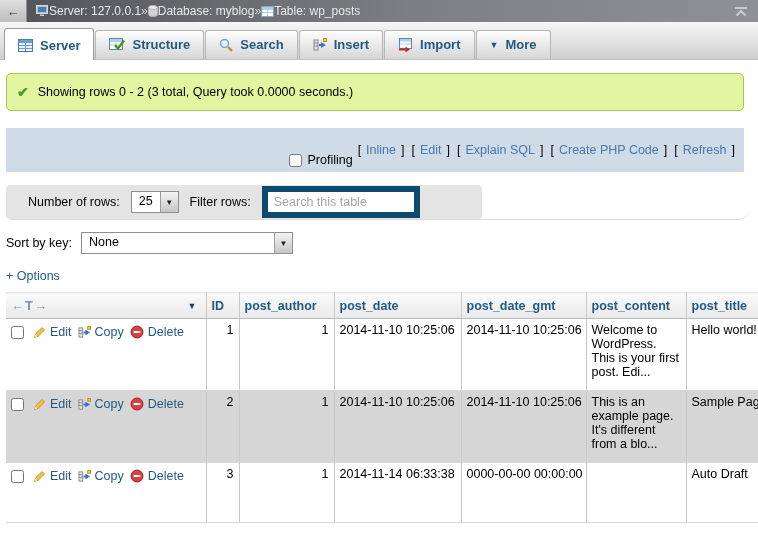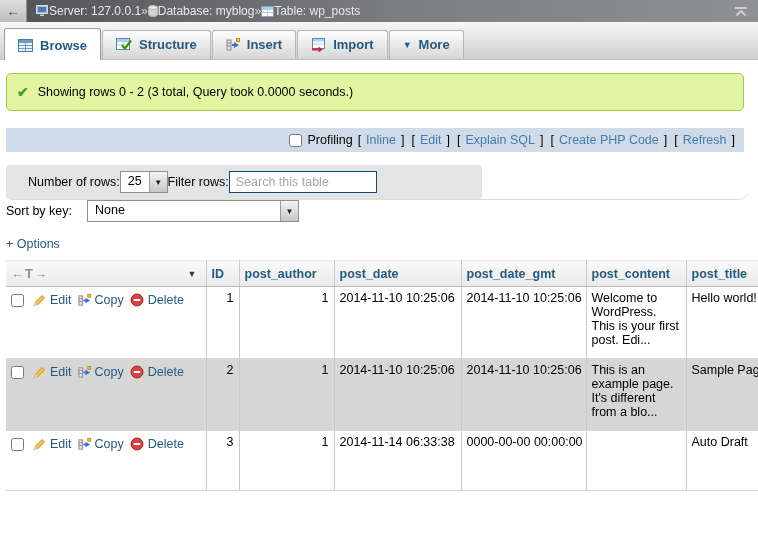--- a/index.html
+++ b/index.html
@@ -63,52 +63,52 @@
   }
   .kw   { color:#00008f; font-weight:bold; }
   .kwlink { border-bottom:1px dotted #00008f; cursor:pointer; }
   .punc { color:#90009c; font-weight:bold; }
   .ident{ color:#46698c; }
   .profbar {
     background:#cfdce8; padding:5px 7px; font-size:12.5px;
     display:flex; justify-content:flex-end; align-items:center; gap:3px;
   }
   .profbar input { width:13px; height:13px; margin-right:5px; }
-  .proflabel { display:flex; align-items:center; cursor:pointer; }
+  .proflabel { display:flex; align-items:center; cursor:pointer;margin-top:20px; }
   .plink { color:#4779ab; text-decoration:none; cursor:pointer; }
   .br { color:#000; margin:0 2px; }
 
   .rowsbar-wrap {
     width:744px; padding-top:13px;
     border-bottom:1px solid #dcdcdc;
     border-bottom-left-radius:6px; border-bottom-right-radius:12px;
   }
   .rowsbar {
     width:454px; height:34px; background:#e4e4e4; border-radius:4px;
-    display:flex; align-items:center; padding-left:22px;
+    display:flex; align-items:center; gap:11px; padding-left:22px;
     font-size:12.5px;
   }
   .selbox {
     display:inline-flex; align-items:stretch; height:20px;
     border:1px solid #8f8f8f; background:#fff; cursor:pointer;
   }
   .selbox .val { padding:2px 7px 16px; font-size:12.5px; }
   .selbox .btn {
     width:17px; background:linear-gradient(#f4f4f4,#c6c6c6);
     border-left:1px solid #9c9c9c; display:flex; align-items:center; justify-content:center;
     font-size:8px; color:#1c1c1c;
   }
   .selbox.wide .val { width:178px; }
   .filterinput {
-    width:134px; height:20px; border:1px solid #0c4a6e; padding:0 6px;
+    width:134px; height:20px; border:6px solid #0c4a6e; padding:0 6px;
     font-size:12.5px; font-family:"Liberation Sans", sans-serif; color:#444;
   }
   .filterinput::placeholder { color:#a6a6a6; }
 
-  .sortrow { display:flex; align-items:center; gap:15px; font-size:12.5px; }
+  .sortrow { margin-top:12px; display:flex; align-items:center; gap:9px; font-size:12.5px; }
 
   .options {
     display:inline-block; margin:15px 0 9px; color:#235a81; font-size:12.5px;
     text-decoration:none; cursor:pointer;
   }
 
   
   table.results { border-collapse:collapse; table-layout:fixed; width:780px; font-size:12.5px; }
   .results th {
     background:linear-gradient(#fafafa,#e9e9e9);
@@ -177,31 +177,38 @@
 
   <nav class="tabs">
     <div class="tab active">
       <svg width="15" height="13" viewBox="0 0 15 13">
         <rect x="0.5" y="0.5" width="14" height="12" fill="#e9f1fa" stroke="#4a7cb0"></rect>
         <rect x="1" y="1" width="13" height="3" fill="#6f9cc9"></rect>
         <line x1="1" x2="14" y1="6.5" y2="6.5" stroke="#6f9cc9"></line>
         <line x1="1" x2="14" y1="9.5" y2="9.5" stroke="#6f9cc9"></line>
         <line x1="7.5" x2="7.5" y1="4" y2="12" stroke="#6f9cc9"></line>
       </svg>
-      <span>Browse</span>
+      <span>Server</span>
     </div>
     <div class="tab">
       <svg width="16" height="14" viewBox="0 0 16 14">
         <rect x="0.5" y="0.5" width="13" height="11" fill="#fff" stroke="#5c87b5"></rect>
         <rect x="1" y="1" width="12" height="3" fill="#b5cee8"></rect>
         <line x1="1" x2="13" y1="7" y2="7" stroke="#b5cee8"></line>
         <line x1="7" x2="7" y1="4" y2="11" stroke="#b5cee8"></line>
         <path d="M6 7 L9 10.5 L15 2.5" stroke="#3a9907" stroke-width="2.2" fill="none"></path>
       </svg>
       <span>Structure</span>
+    </div>
+    <div class="tab">
+      <svg width="14" height="14" viewBox="0 0 14 14">
+        <circle cx="5.5" cy="5.5" r="4" fill="#e8f0fa" stroke="#7aa0c8" stroke-width="1.5"></circle>
+        <line x1="9" y1="9" x2="13" y2="13" stroke="#c08a3e" stroke-width="2.4"></line>
+      </svg>
+      <span>Search</span>
     </div>
     <div class="tab">
       <svg width="14" height="14" viewBox="0 0 14 14">
         <rect x="1" y="2" width="4" height="10" fill="#e3e3e3" stroke="#8a8a8a"></rect>
         <line x1="1" x2="5" y1="5" y2="5" stroke="#8a8a8a"></line>
         <line x1="1" x2="5" y1="8" y2="8" stroke="#8a8a8a"></line>
         <path d="M13 7 L8 4 v2 H6 v2 h2 v2 Z" fill="#3b6fd4"></path>
         <rect x="10.5" y="0.5" width="3" height="3" fill="#f5c93a" stroke="#b89414"></rect>
       </svg>
       <span>Insert</span>

